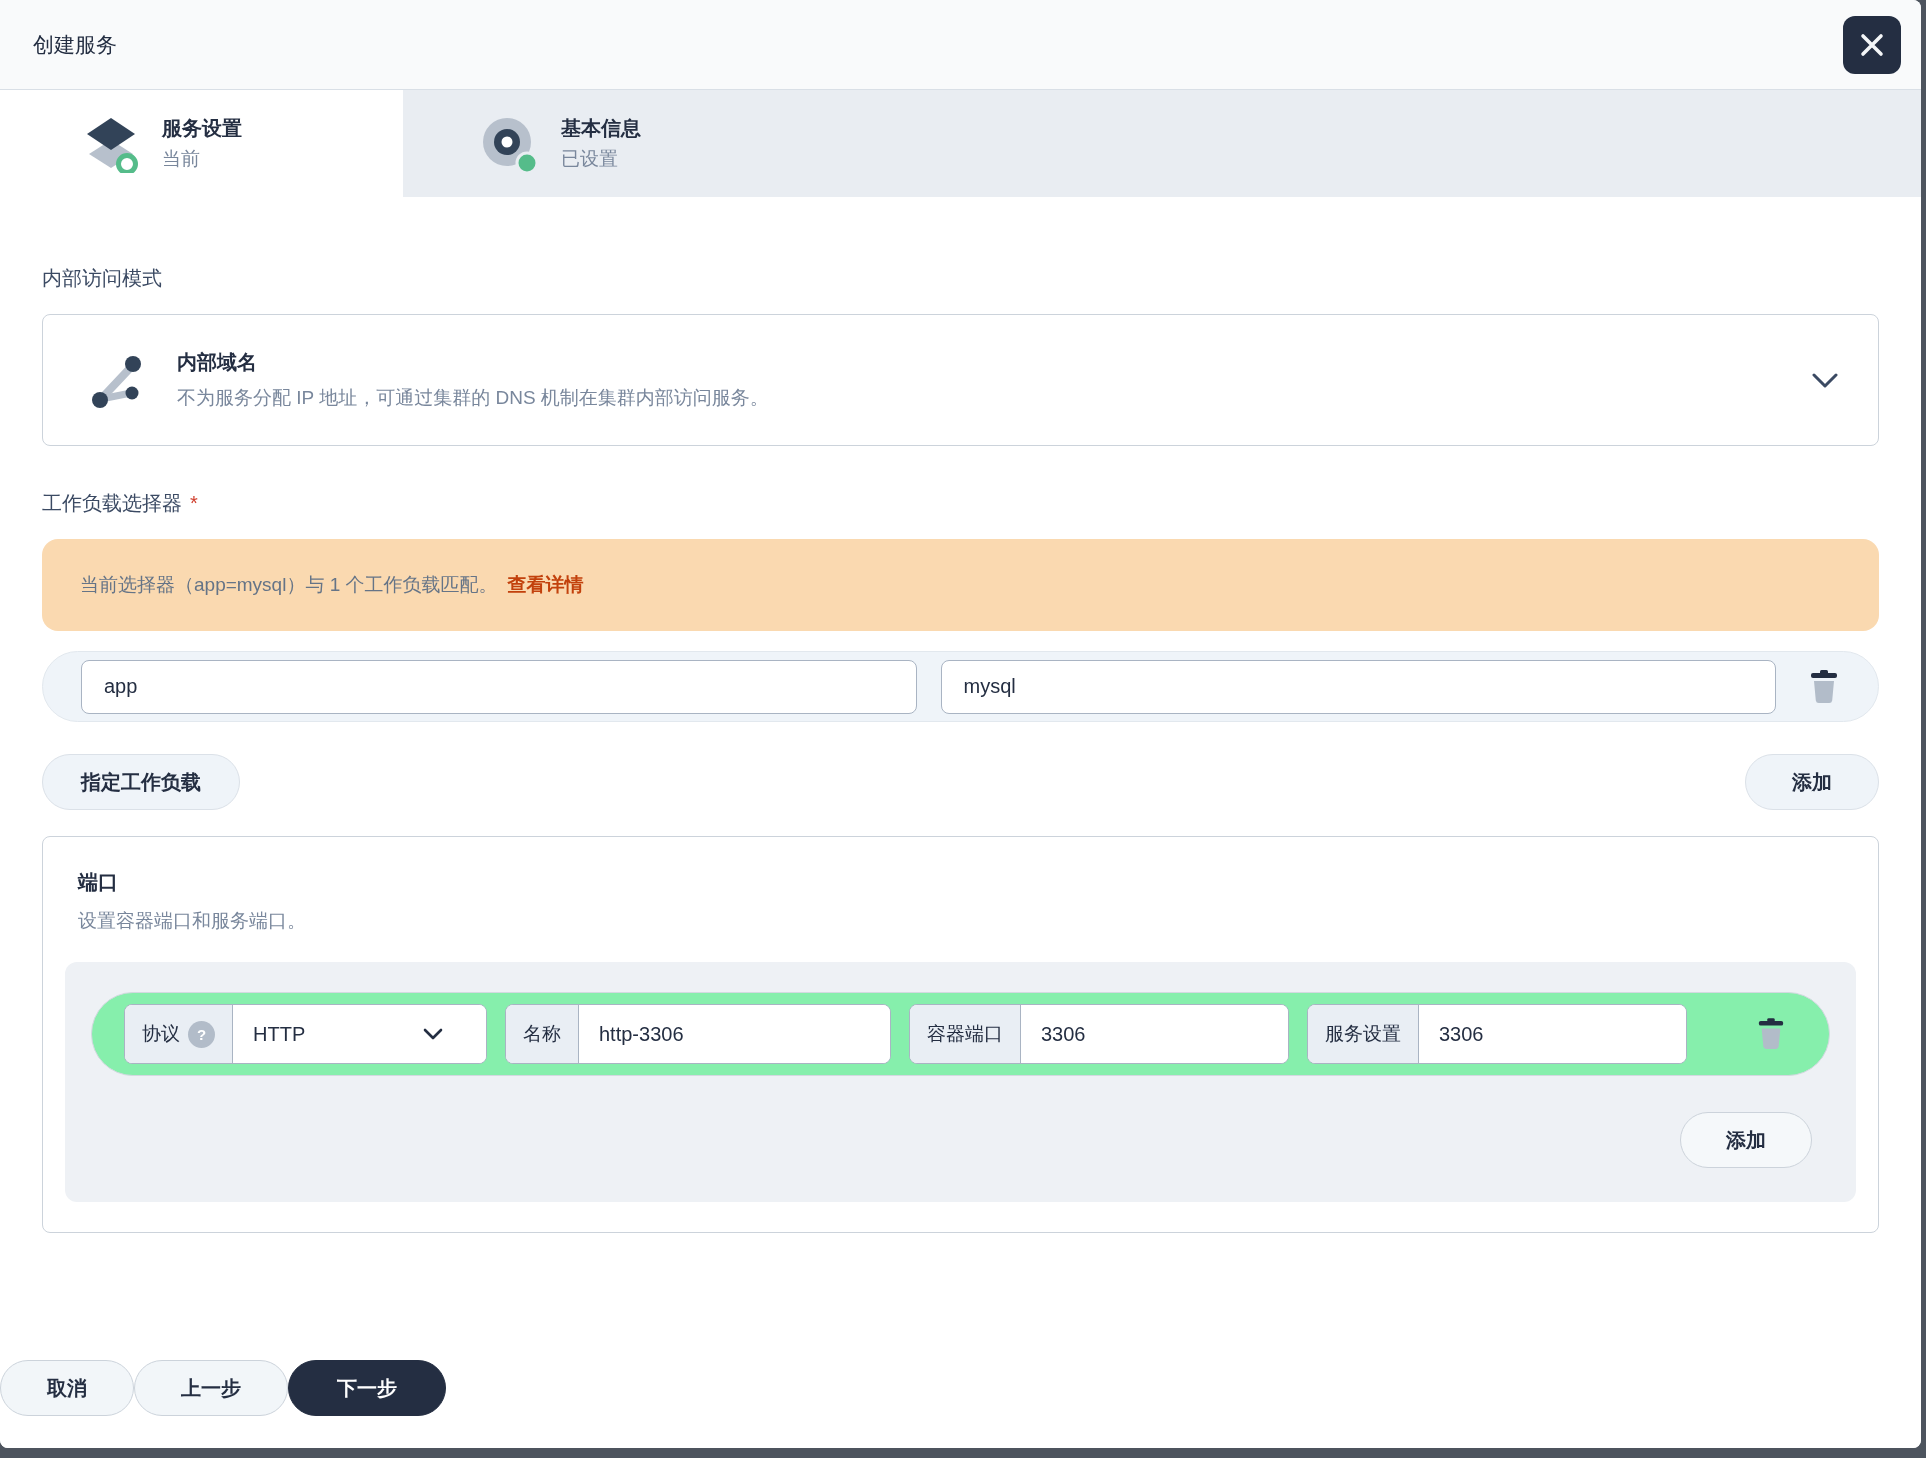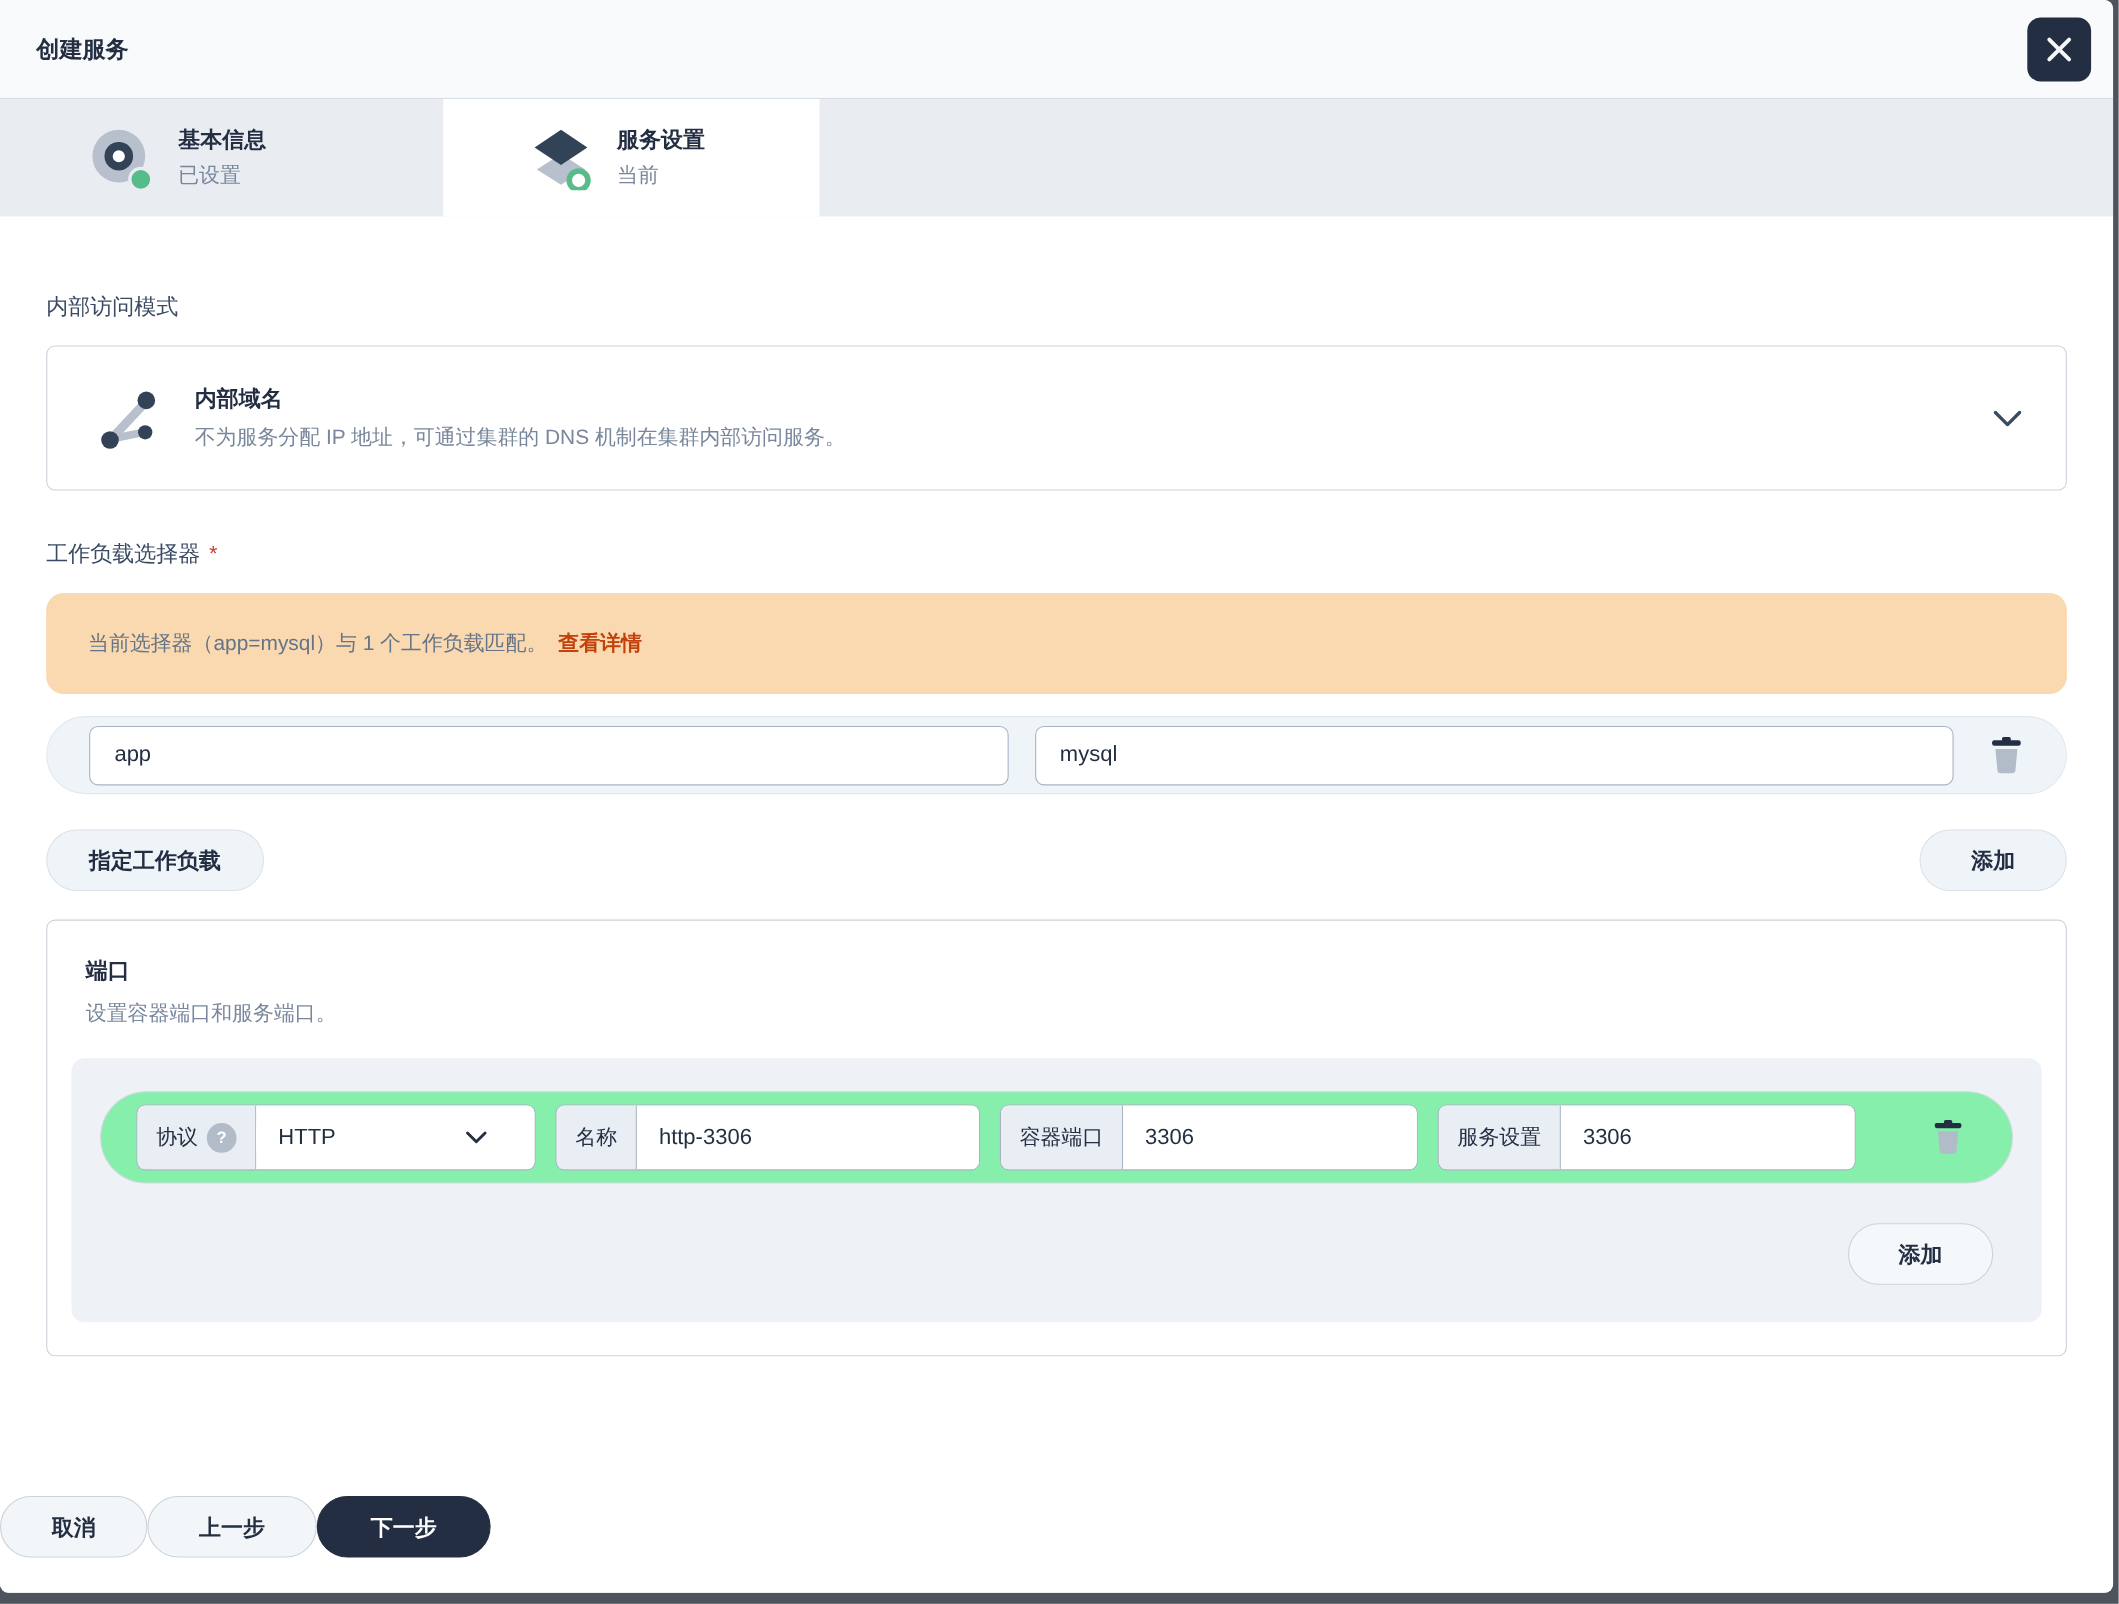--- a/index.html
+++ b/index.html
@@ -18,21 +18,21 @@
     overflow:hidden;
   }
   
   .hdr {
     height:90px; flex:0 0 90px;
     background:#f9fafb;
     display:flex; align-items:center;
     padding:0 20px 0 33px;
     border-bottom:1px solid #d9dfe6;
   }
-  .hdr-title { font-size:21px; font-weight:bold; color:#242e42; }
+  .hdr-title { font-size:21px; font-weight:normal; color:#242e42; }
   .hdr-spacer { flex:1; }
   .yaml-toggle {
     height:52px; background:#c6ccd4; border-radius:26px;
     display:flex; align-items:center; gap:14px;
     padding:0 20px 0 28px; cursor:pointer; margin-right:40px;
   }
   .yaml-toggle-label { font-size:20px; font-weight:bold; color:#242e42; }
   .switch { display:flex; align-items:center; }
   .switch-knob { width:32px; height:32px; border-radius:50%; background:#ffffff; }
   .switch-track { width:34px; height:13px; border-radius:7px; background:#ffffff; margin-left:-2px; }
@@ -157,41 +157,41 @@
     <div class="hdr-title">创建服务</div>
     <div class="hdr-spacer"></div>
     <div class="close-btn">
       <svg width="26" height="26" viewBox="0 0 26 26">
         <path d="M4 4 L22 22 M22 4 L4 22" stroke="#f4f6f8" stroke-width="3.6" stroke-linecap="round" fill="none"></path>
       </svg>
     </div>
   </div>
 
   <div class="steps">
+    <div class="step current">
+      <svg class="step-icon" viewBox="0 0 58 58">
+        <polygon points="29,25 51,39 29,53 7,39" fill="#b7c0cc"></polygon>
+        <polygon points="29,3 53,19 29,35 5,19" fill="#324358"></polygon>
+        <circle cx="45" cy="49" r="8.5" fill="#ffffff" stroke="#55bc8a" stroke-width="5"></circle>
+      </svg>
+      <div>
+        <div class="step-title">服务设置</div>
+        <div class="step-status">当前</div>
+      </div>
+    </div>
     <div class="step">
       <svg class="step-icon" viewBox="0 0 58 58">
         <circle cx="26" cy="27" r="24" fill="#b7c0cc"></circle>
         <circle cx="26" cy="27" r="13" fill="#324358"></circle>
         <circle cx="26" cy="27" r="5.5" fill="#ffffff"></circle>
         <circle cx="46" cy="48" r="10" fill="#55bc8a" stroke="#e9edf2" stroke-width="3"></circle>
       </svg>
       <div>
         <div class="step-title">基本信息</div>
         <div class="step-status">已设置</div>
-      </div>
-    </div>
-    <div class="step current">
-      <svg class="step-icon" viewBox="0 0 58 58">
-        <polygon points="29,25 51,39 29,53 7,39" fill="#b7c0cc"></polygon>
-        <polygon points="29,3 53,19 29,35 5,19" fill="#324358"></polygon>
-        <circle cx="45" cy="49" r="8.5" fill="#ffffff" stroke="#55bc8a" stroke-width="5"></circle>
-      </svg>
-      <div>
-        <div class="step-title">服务设置</div>
-        <div class="step-status">当前</div>
       </div>
     </div>
   </div>
 
   <div class="main">
 
     <div class="section-label">内部访问模式</div>
 
     <div class="access-card">
       <svg class="access-icon" viewBox="0 0 62 62">

